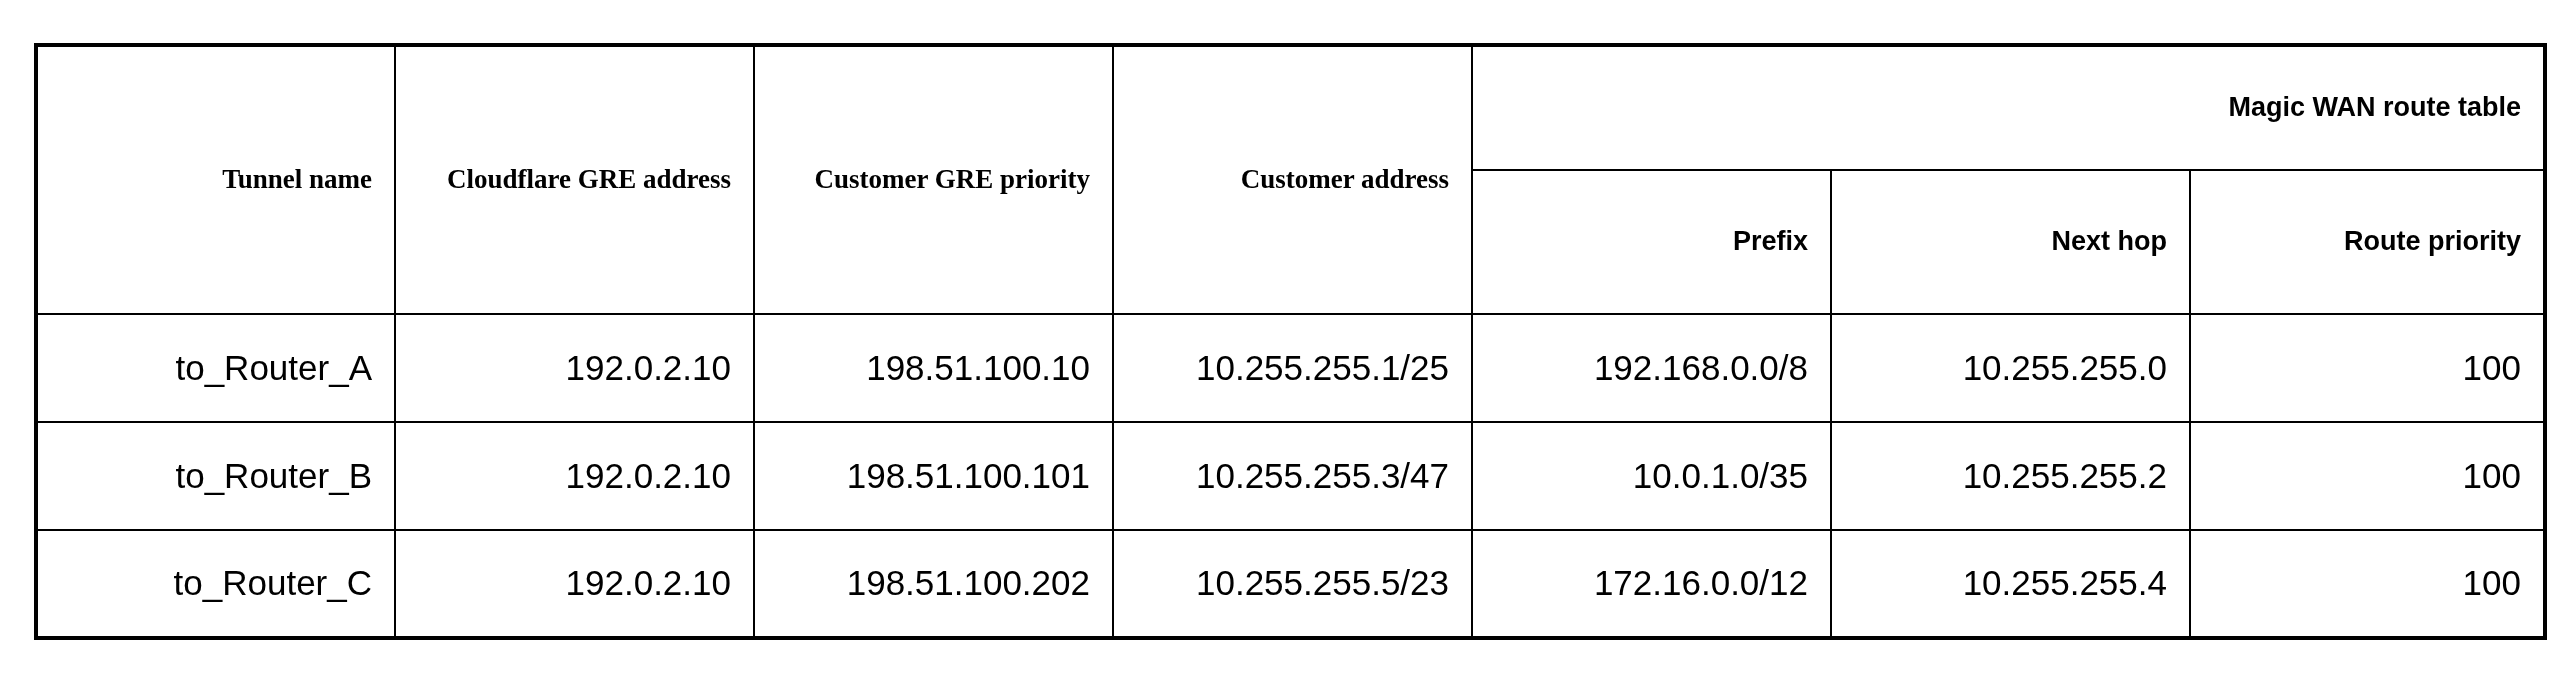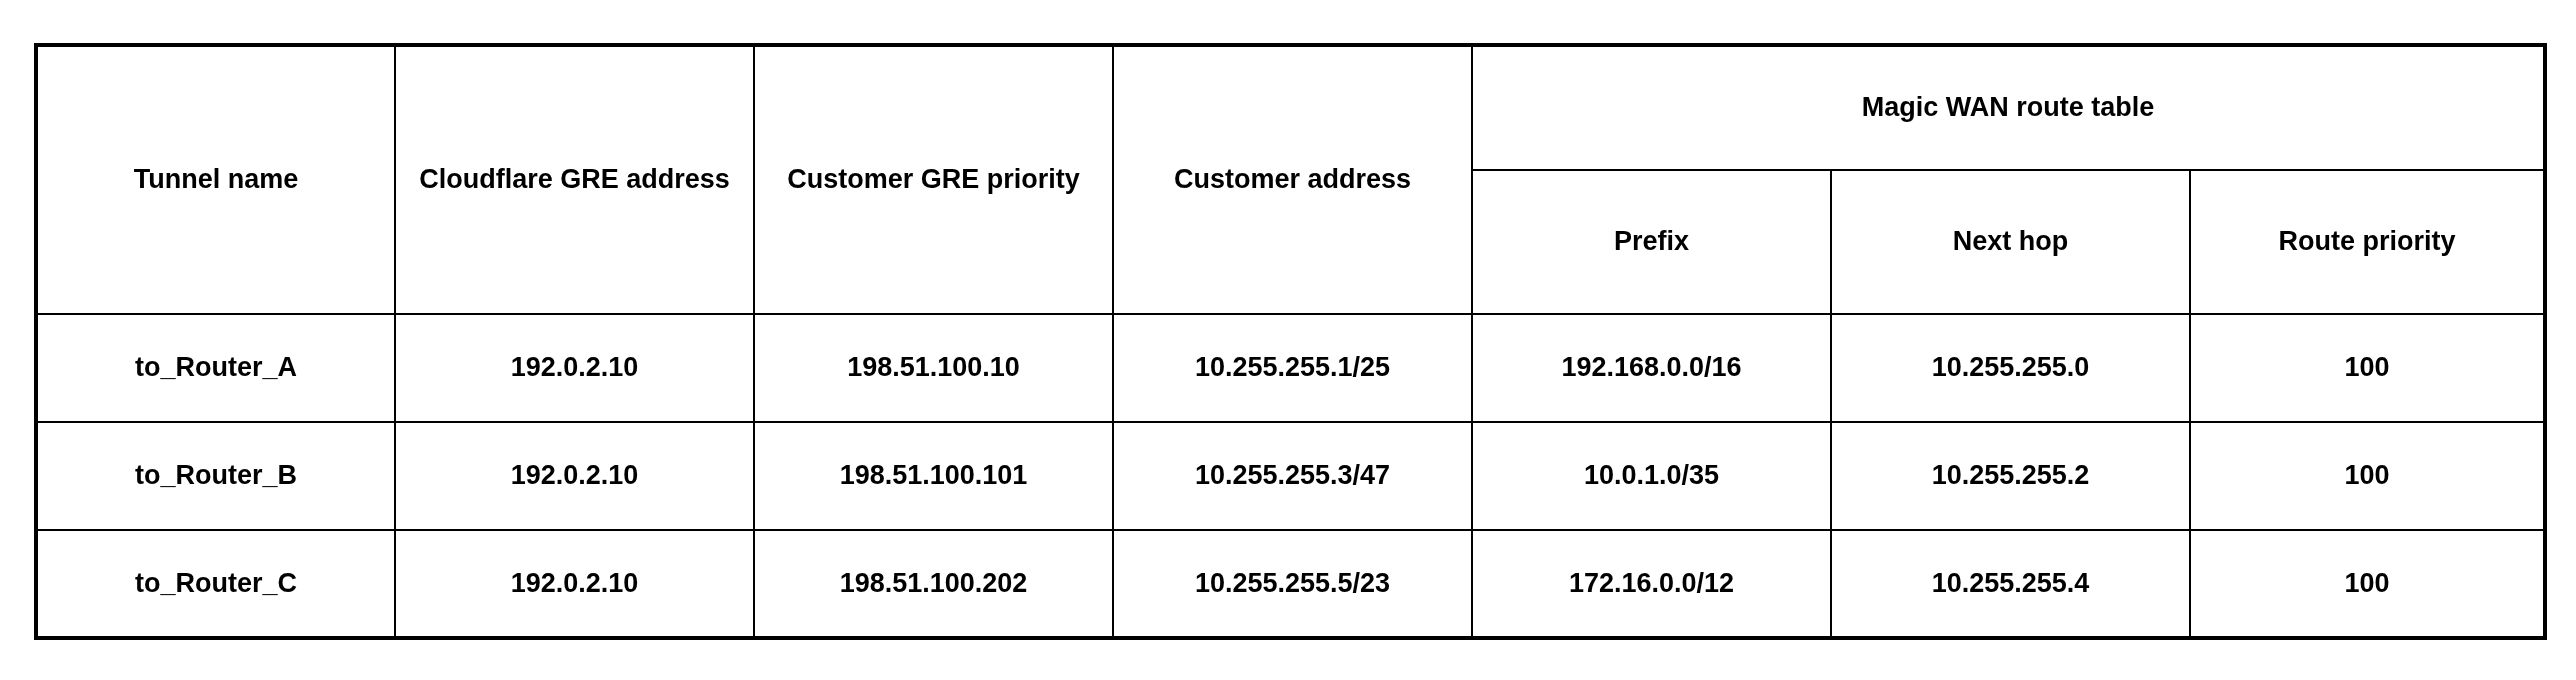--- a/index.html
+++ b/index.html
@@ -23,46 +23,47 @@
   }
   table.routes {
     border-collapse: collapse;
     table-layout: fixed;
     width: 2510px;
     border: 4.5px solid #000000;
   }
   table.routes th,
   table.routes td {
     border: 2.7px solid #000000;
-    text-align: center;
+    text-align: right;
     vertical-align: middle;
     padding: 0 22px;
     box-sizing: border-box;
   }
   table.routes th {
     font-weight: bold;
     font-size: 27px;
     line-height: 1.32;
   }
   table.routes td {
-    font-weight: bold;
-    font-size: 27px;
+    font-weight: normal;
+    font-size: 35px;
     line-height: 1.32;
   }
   
   col.c-tunnel      { width: 359px; }
   col.c-cfgre       { width: 359px; }
   col.c-custgre     { width: 359px; }
   col.c-iface       { width: 359px; }
   col.c-prefix      { width: 359px; }
   col.c-nexthop     { width: 359px; }
   col.c-priority    { width: 355px; }
 
   th.rowspan-head {
     height: 269px;
+    font-family: Liberation Serif, serif;
   }
   th.group-head {
     height: 115px;
   }
   th.sub-head {
     height: 132px;
   }
   tbody tr {
     height: 108px;
   }
@@ -94,21 +95,21 @@
         <th class="sub-head">Next hop</th>
         <th class="sub-head">Route priority</th>
       </tr>
     </thead>
     <tbody>
       <tr>
         <td>to_Router_A</td>
         <td>192.0.2.10</td>
         <td>198.51.100.10</td>
         <td>10.255.255.1/25</td>
-        <td>192.168.0.0/16</td>
+        <td>192.168.0.0/8</td>
         <td>10.255.255.0</td>
         <td>100</td>
       </tr>
       <tr>
         <td>to_Router_B</td>
         <td>192.0.2.10</td>
         <td>198.51.100.101</td>
         <td>10.255.255.3/47</td>
         <td>10.0.1.0/35</td>
         <td>10.255.255.2</td>

